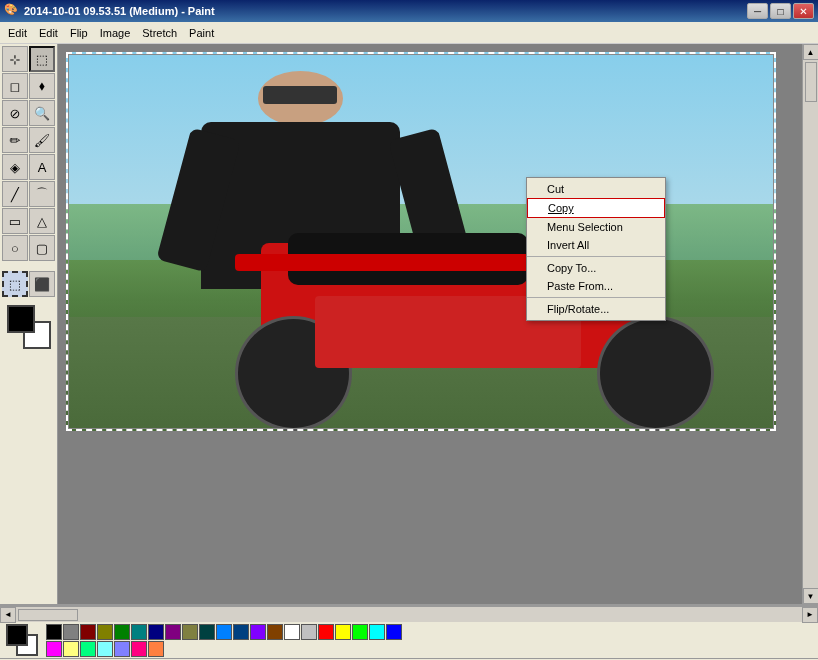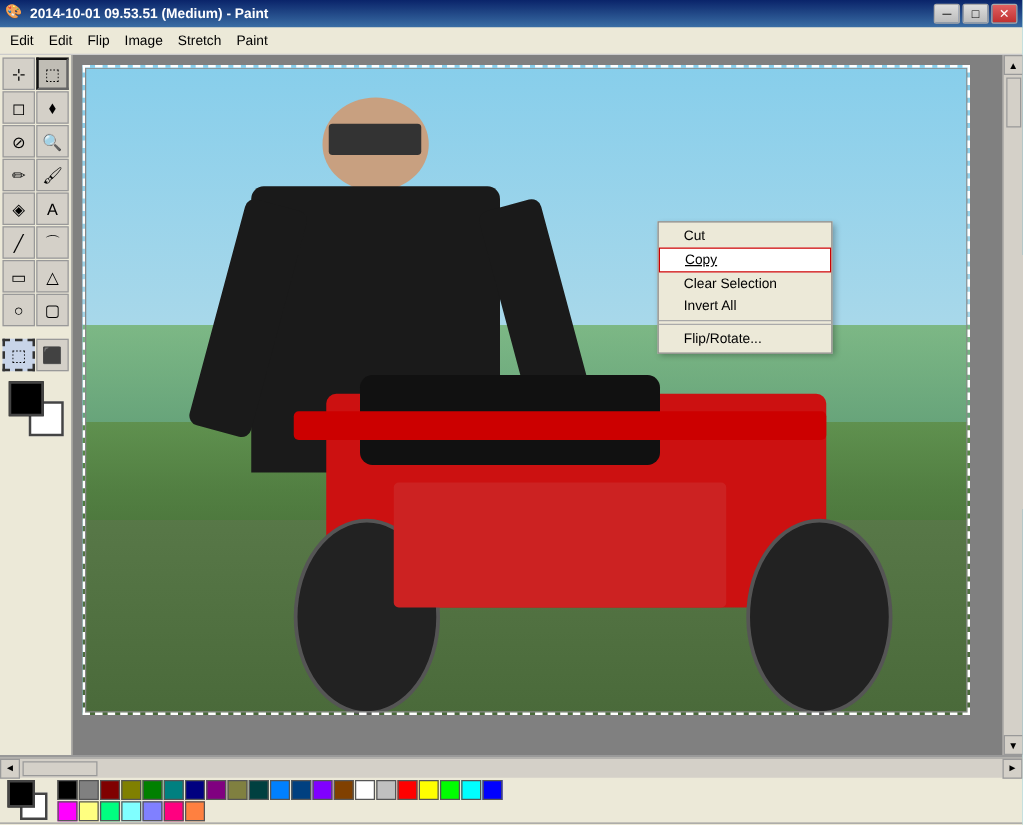--- a/index.html
+++ b/index.html
@@ -83,21 +83,21 @@
     }
     .canvas-scroll {
       width: 100%;
       height: 100%;
       overflow: hidden;
       position: relative;
     }
     .canvas-image {
       position: absolute;
       top: 8px; left: 8px;
-      width: 710px; height: 520px;
+      width: 710px; height: 379px;
       background: #87ceeb;
       overflow: hidden;
     }
     .dashed-selection {
       position: absolute;
       top: 0; left: 0; right: 0; bottom: 0;
       border: 2px dashed #aaa;
       pointer-events: none;
       z-index: 10;
     }
@@ -349,23 +349,25 @@
           <div style="position:absolute;top:35%;left:20%;width:50%;height:35%;background:#cc2222;border-radius:4px;"></div>
 
           <div style="position:absolute;top:15%;left:5%;width:80%;height:8%;background:#cc0000;border-radius:4px;"></div>
         </div>
 
         <div class="dashed-selection" style="border: 2px dashed white; box-shadow: 0 0 0 1px #888 inset;"></div>
 
         <div class="context-menu">
           <div class="ctx-item">Cut</div>
           <div class="ctx-item highlighted">Copy</div>
-          <div class="ctx-item">Clear Selection</div>
+          <div class="ctx-item">Menu Selection</div>
           <div class="ctx-item">Invert All</div>
           <div class="ctx-separator"></div>
+          <div class="ctx-item">Copy To...</div>
+          <div class="ctx-item">Paste From...</div>
           <div class="ctx-separator"></div>
           <div class="ctx-item">Flip/Rotate...</div>
         </div>
       </div>
     </div>
 
     <div class="v-scrollbar" style="position:absolute;right:0;top:0;bottom:0;width:16px;">
       <div class="scroll-btn">▲</div>
       <div class="scroll-track">
         <div class="scroll-thumb"></div>

